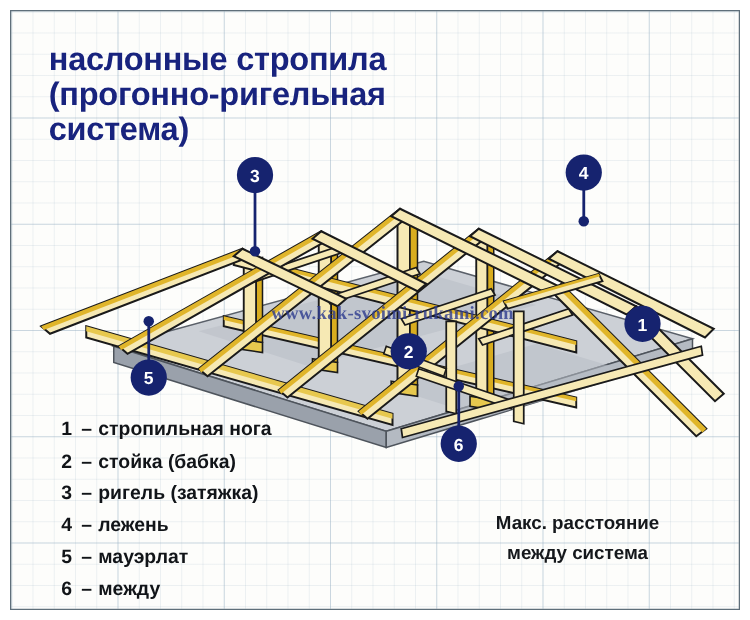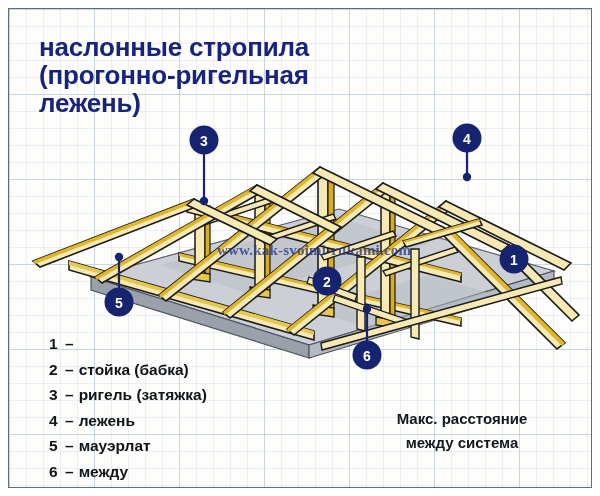--- a/index.html
+++ b/index.html
@@ -43,21 +43,21 @@
 </style>
 </head>
 <body>
 
 <div id="page">
   <div id="frame">
 
     <div id="title">
       <div>наслонные стропила</div>
       <div>(прогонно-ригельная</div>
-      <div>лежень)</div>
+      <div>система)</div>
     </div>
 
     <svg id="art" viewBox="0 0 584 480">
       <defs>
         <g id="dummy"></g>
       </defs>
 
       <g>
         <polygon points="82,268 330,200 545,262 300,336" fill="#ccd0d6" stroke="#5a6069" stroke-width="1.2"></polygon>
         <polygon points="82,268 300,336 300,349 82,281" fill="#9aa1ab" stroke="#4e545c" stroke-width="1.2"></polygon>
@@ -196,20 +196,21 @@
         <circle cx="358" cy="300" r="4.2" fill="#16236f"></circle>
         <circle cx="358" cy="346" r="14.5" fill="#16236f"></circle>
         <text class="badge-txt" x="358" y="351.5">6</text>
       </g>
     </svg>
 
     <div id="legend">
       <div class="leg-row">
         <span class="leg-num">1</span>
         <span class="leg-dash">–</span>
+        <span>стропильная нога</span>
       </div>
       <div class="leg-row">
         <span class="leg-num">2</span>
         <span class="leg-dash">–</span>
         <span>стойка (бабка)</span>
       </div>
       <div class="leg-row">
         <span class="leg-num">3</span>
         <span class="leg-dash">–</span>
         <span>ригель (затяжка)</span>

